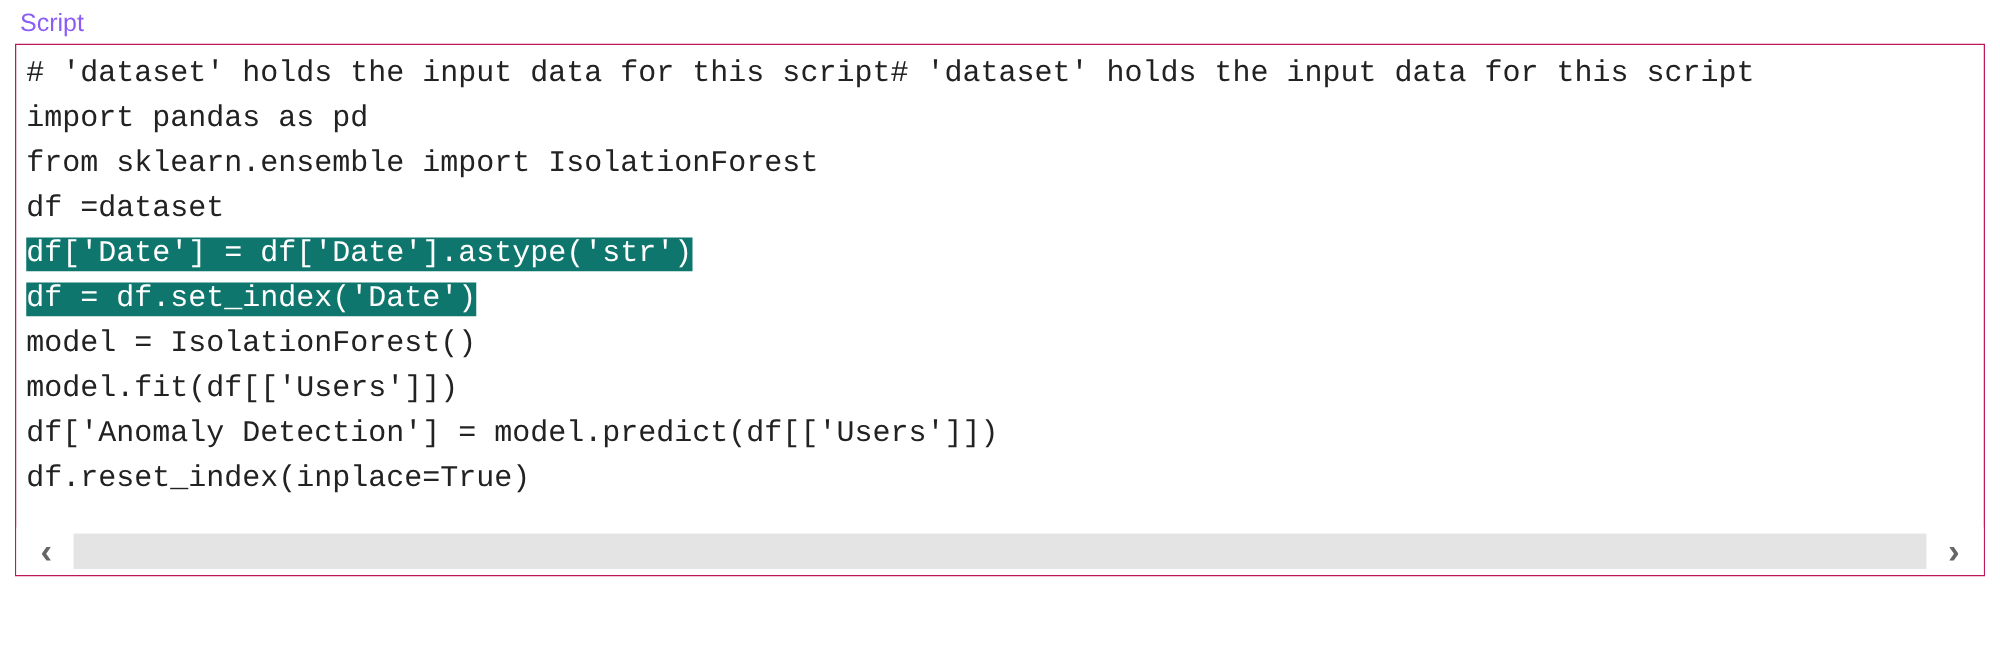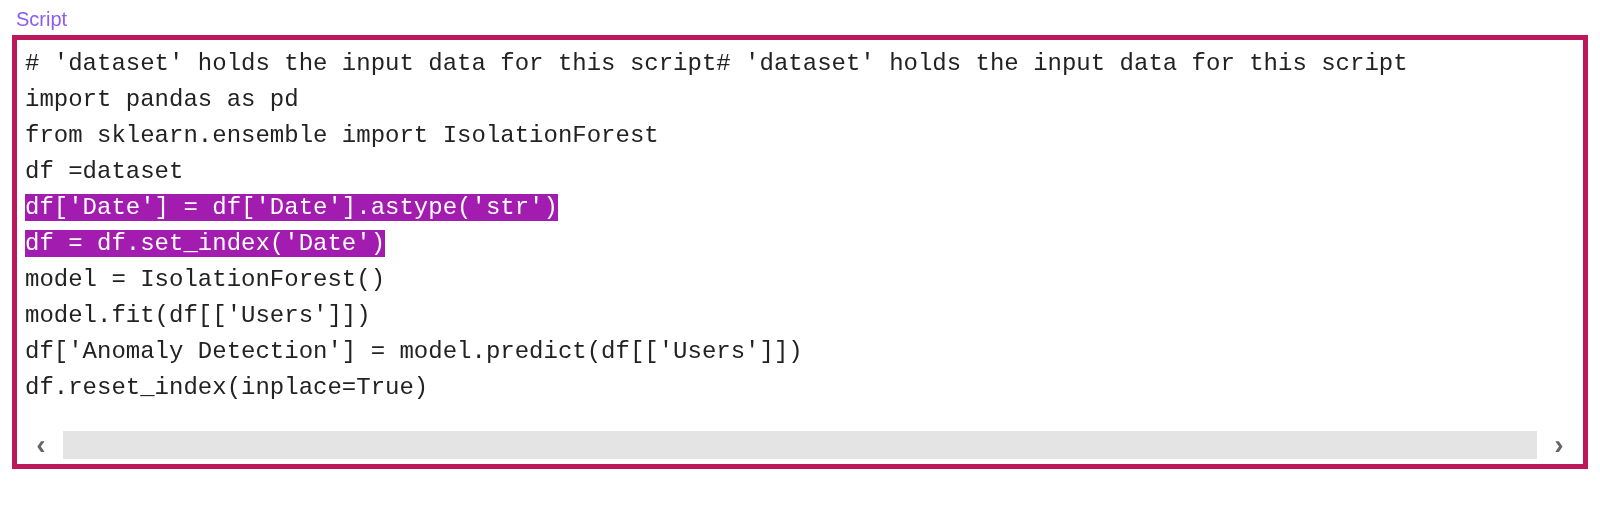--- a/index.html
+++ b/index.html
@@ -15,39 +15,39 @@
       width: 1600px;
     }
     .script-label {
       color: #8b5cf6;
       font-size: 20px;
       font-weight: 400;
       margin-bottom: 4px;
       padding-left: 4px;
     }
     .editor-box {
-      border: 5px solid #be185d;
+      border: 1px solid #be185d;
       background: #ffffff;
       position: relative;
       overflow: hidden;
     }
     .code-area {
       font-family: Consolas, "Courier New", monospace;
       font-size: 24px;
       line-height: 1.5;
       white-space: pre;
       color: #222222;
       padding: 6px 8px 20px 8px;
       min-height: 380px;
     }
     .code-line {
       display: block;
     }
     .selection {
-      background: #a21caf;
+      background: #0f766e;
       color: #ffffff;
     }
     .scrollbar-horizontal {
       display: flex;
       align-items: center;
       height: 38px;
       background: #ffffff;
       border-top: 0;
       padding: 0 6px;
     }

